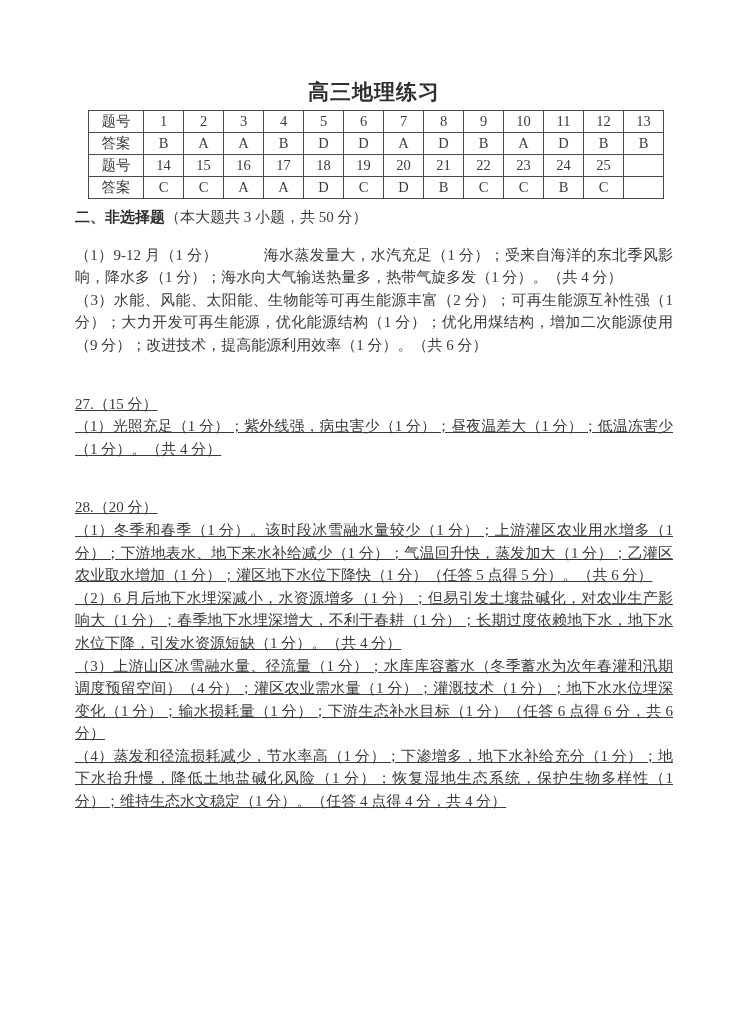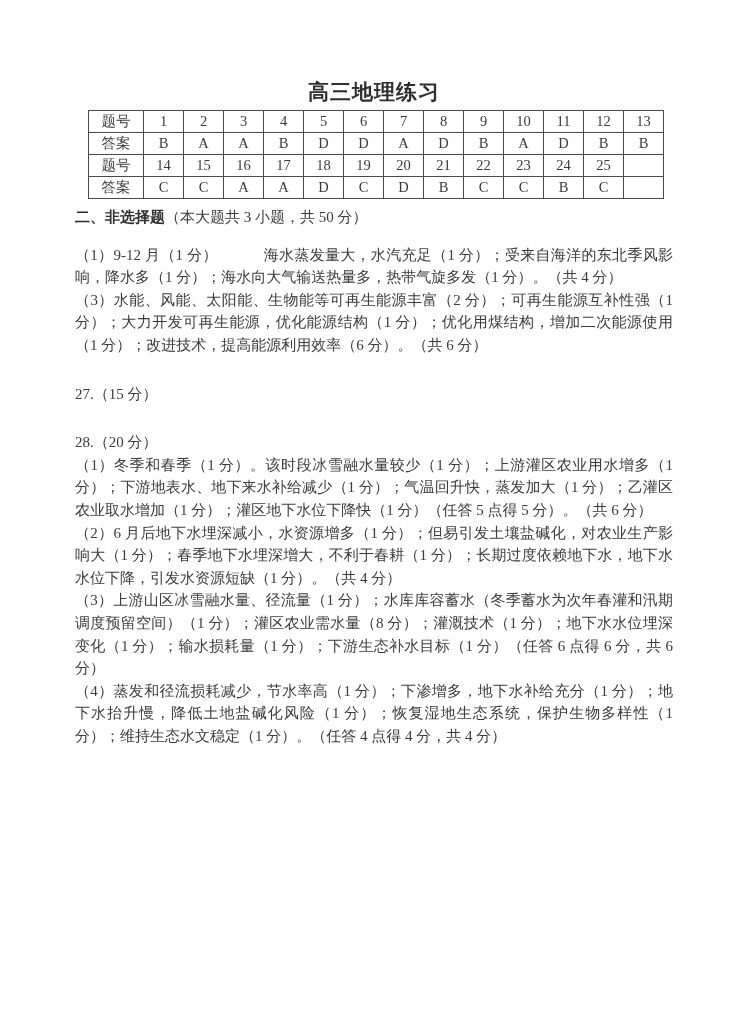--- a/index.html
+++ b/index.html
@@ -41,21 +41,21 @@
     border: 1px solid #4a4a4a;
     text-align: center;
     vertical-align: middle;
     font-size: 14.5px;
     height: 22px;
     padding: 0;
     overflow: hidden;
   }
   .answer-table td.label-cell { width: 55px; }
   .answer-table td.ans-cell  { width: 40px; }
-  #questions .question + .question { margin-top: 26px; }
+  #questions .question + .question { margin-top: 36px; text-decoration: underline; }
   .section2-heading { margin-bottom: 15px; }
 </style>
 </head>
 <body>
 
 <div class="page">
 
   <h1 class="title">高三地理练习</h1>
 
 
@@ -126,27 +126,28 @@
           <td class="ans-cell"></td>
         </tr>
       </tbody>
   </table>
 
   <p class="para heading-para section2-heading"><span class="bold">二、非选择题</span><span>（本大题共 3 小题，共 50 分）</span></p>
 
   <div id="questions">
       <div class="question">
         <p class="para part">（1）9-12 月（1 分）　　　海水蒸发量大，水汽充足（1 分）；受来自海洋的东北季风影响，降水多（1 分）；海水向大气输送热量多，热带气旋多发（1 分）。（共 4 分）</p>
-        <p class="para part">（3）水能、风能、太阳能、生物能等可再生能源丰富（2 分）；可再生能源互补性强（1 分）；大力开发可再生能源，优化能源结构（1 分）；优化用煤结构，增加二次能源使用（1 分）；改进技术，提高能源利用效率（6 分）。（共 6 分）</p>
+        <p class="para part">（3）水能、风能、太阳能、生物能等可再生能源丰富（2 分）；可再生能源互补性强（1 分）；大力开发可再生能源，优化能源结构（1 分）；优化用煤结构，增加二次能源使用（9 分）；改进技术，提高能源利用效率（1 分）。（共 6 分）</p>
       </div>
       <div class="question">
         <p class="para qnum">27.（15 分）</p>
+        <p class="para part">（1）光照充足（1 分）；紫外线强，病虫害少（1 分）；昼夜温差大（1 分）；低温冻害少（1 分）。（共 4 分）</p>
       </div>
       <div class="question">
         <p class="para qnum">28.（20 分）</p>
         <p class="para part">（1）冬季和春季（1 分）。该时段冰雪融水量较少（1 分）；上游灌区农业用水增多（1 分）；下游地表水、地下来水补给减少（1 分）；气温回升快，蒸发加大（1 分）；乙灌区农业取水增加（1 分）；灌区地下水位下降快（1 分）（任答 5 点得 5 分）。（共 6 分）</p>
         <p class="para part">（2）6 月后地下水埋深减小，水资源增多（1 分）；但易引发土壤盐碱化，对农业生产影响大（1 分）；春季地下水埋深增大，不利于春耕（1 分）；长期过度依赖地下水，地下水水位下降，引发水资源短缺（1 分）。（共 4 分）</p>
-        <p class="para part">（3）上游山区冰雪融水量、径流量（1 分）；水库库容蓄水（冬季蓄水为次年春灌和汛期调度预留空间）（1 分）；灌区农业需水量（8 分）；灌溉技术（1 分）；地下水水位埋深变化（1 分）；输水损耗量（1 分）；下游生态补水目标（1 分）（任答 6 点得 6 分，共 6 分）</p>
+        <p class="para part">（3）上游山区冰雪融水量、径流量（1 分）；水库库容蓄水（冬季蓄水为次年春灌和汛期调度预留空间）（4 分）；灌区农业需水量（1 分）；灌溉技术（1 分）；地下水水位埋深变化（1 分）；输水损耗量（1 分）；下游生态补水目标（1 分）（任答 6 点得 6 分，共 6 分）</p>
         <p class="para part">（4）蒸发和径流损耗减少，节水率高（1 分）；下渗增多，地下水补给充分（1 分）；地下水抬升慢，降低土地盐碱化风险（1 分）；恢复湿地生态系统，保护生物多样性（1 分）；维持生态水文稳定（1 分）。（任答 4 点得 4 分，共 4 分）</p>
       </div>
     </div>
 
 </div>
 
 </body></html>

